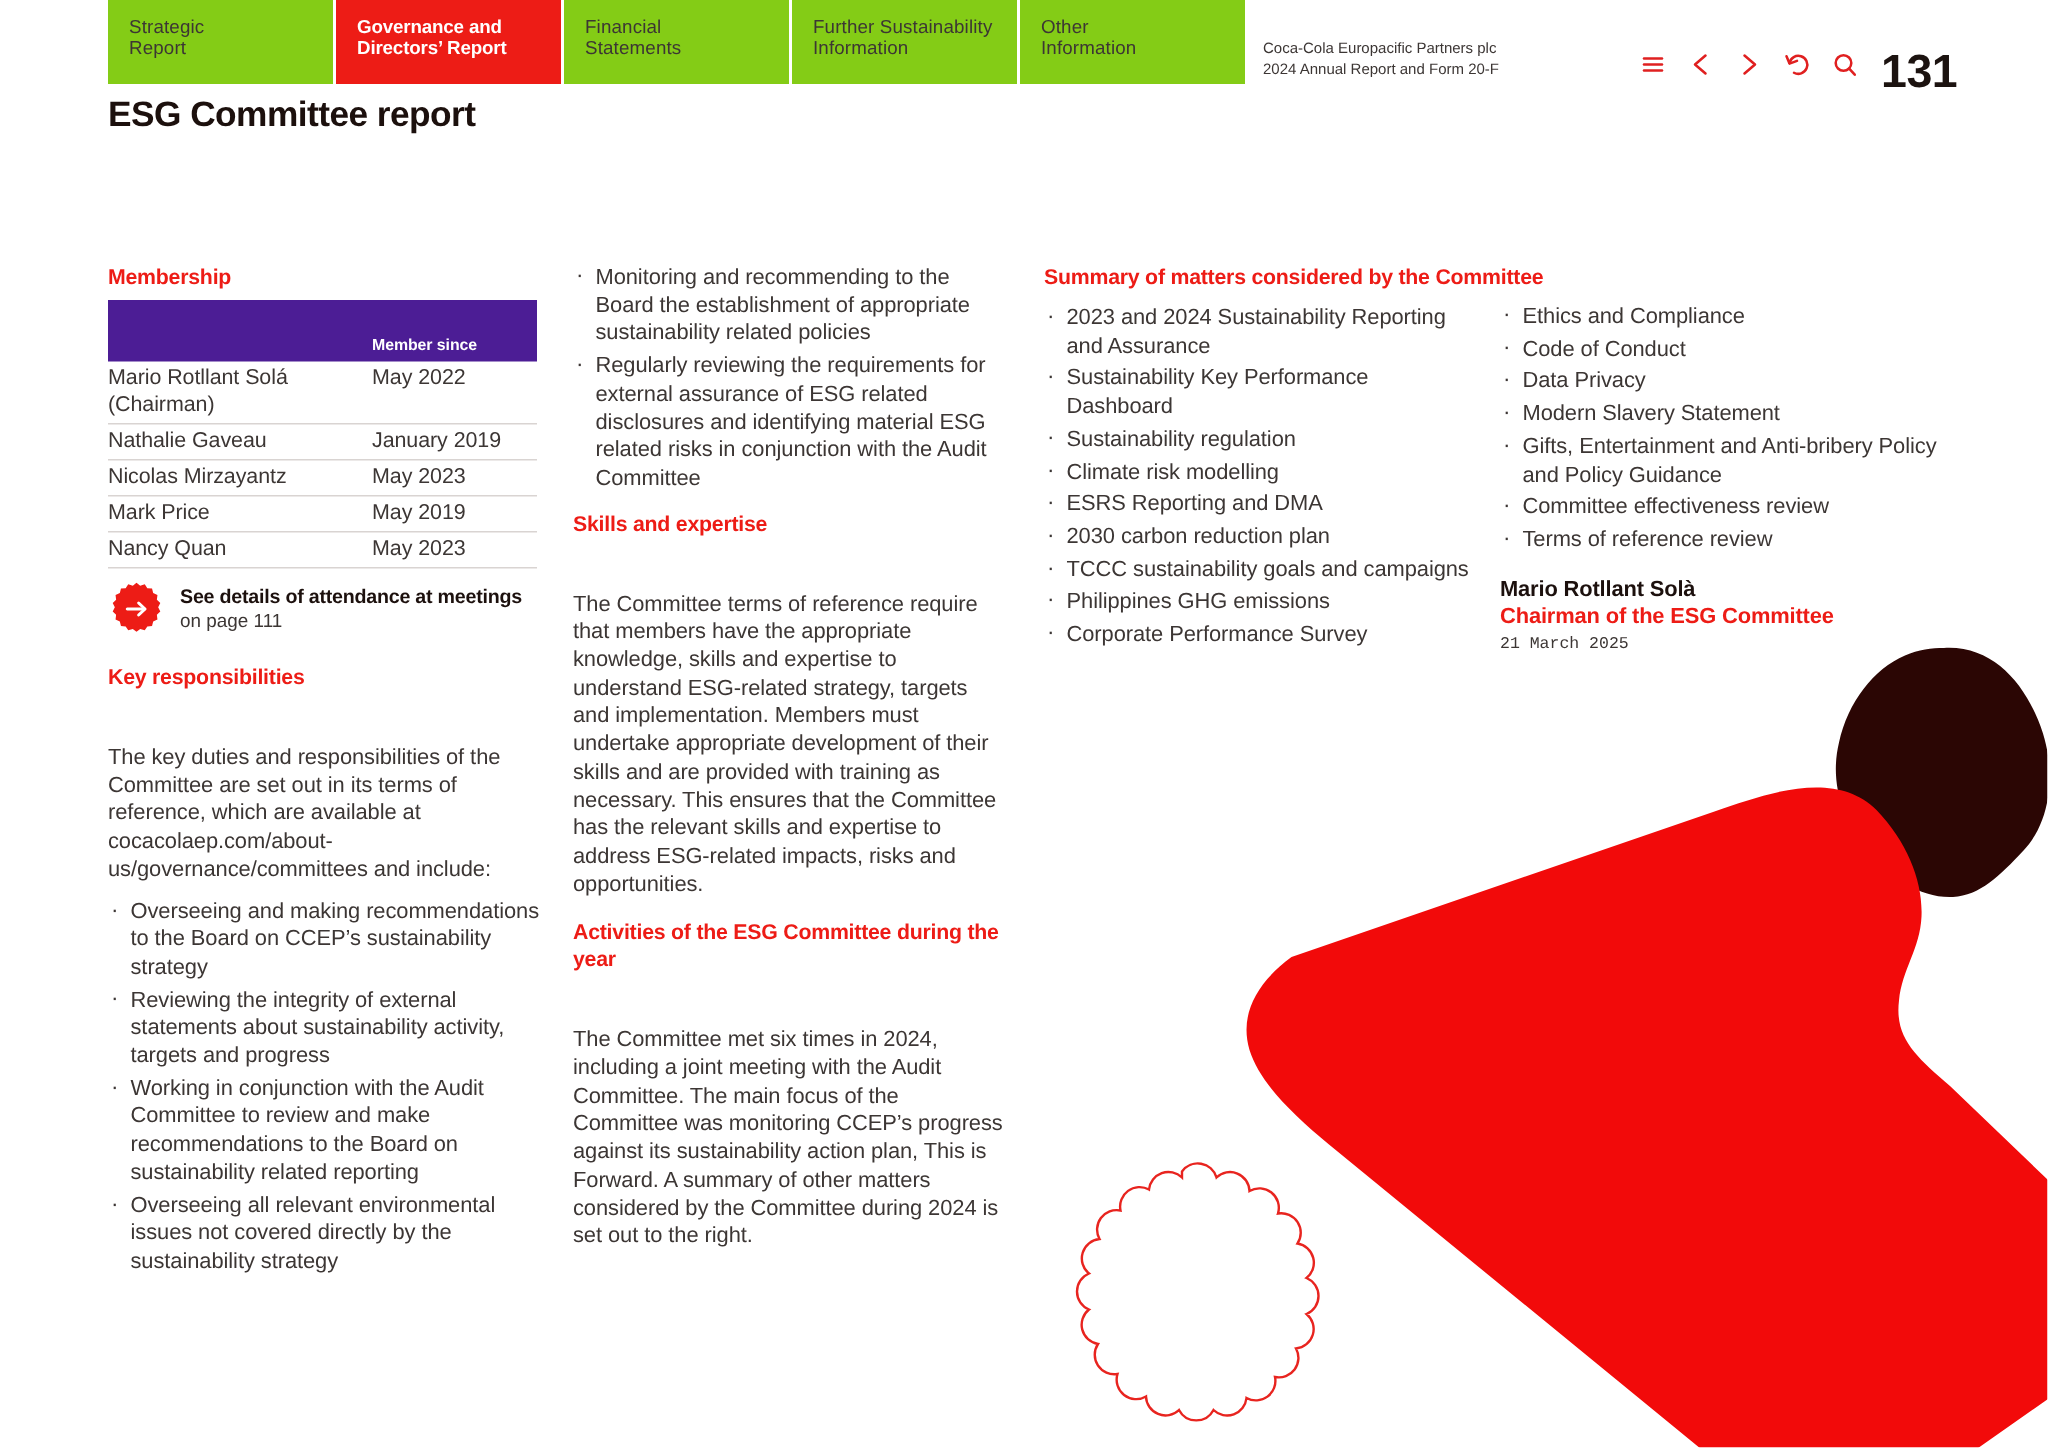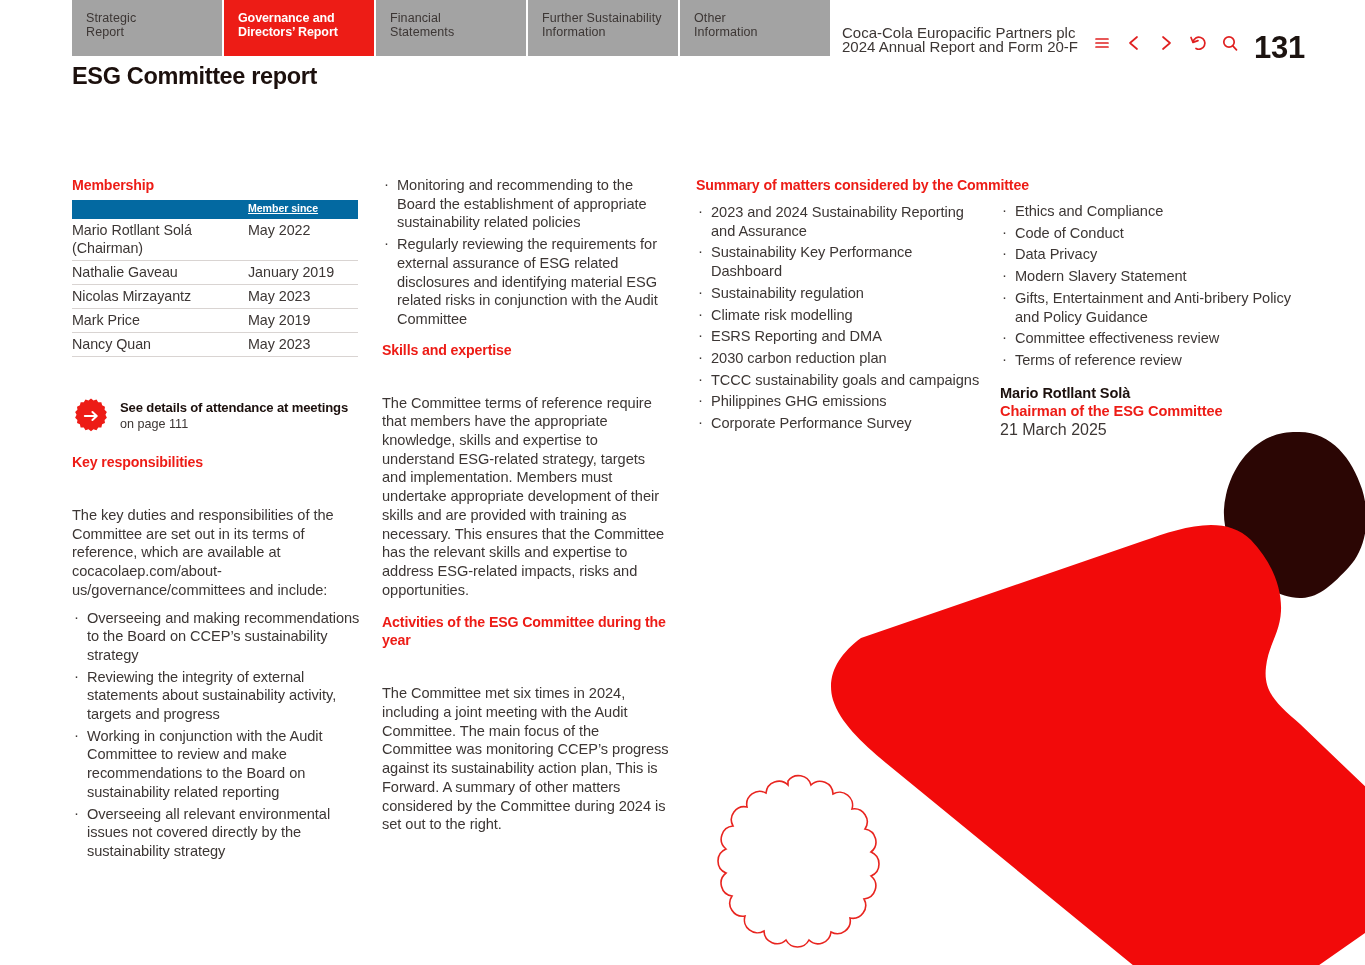--- a/index.html
+++ b/index.html
@@ -42,41 +42,41 @@
     display: flex;
     align-items: stretch;
   }
   .tab {
     display: flex;
     align-items: center;
     padding: 0 14px 6px 14px;
     font-size: 12.5px;
     line-height: 14.5px;
     color: #3c3634;
-    background: #a3a3a3;
+    background: #84cc16;
     border-right: 2px solid #ffffff;
     white-space: pre-line;
     letter-spacing: 0.1px;
   }
   .tab.active {
     background: #ED1C16;
     color: #ffffff;
     font-weight: bold;
     letter-spacing: -0.1px;
   }
   .tab-w1 { width: 152px; }
   .tab-w2 { width: 152px; }
   .tab-w3 { width: 152px; }
   .tab-w4 { width: 152px; }
   .tab-w5 { width: 152px; }
 
   .doc-title {
     position: absolute;
     left: 842px; top: 26px;
-    font-size: 15px;
+    font-size: 10px;
     line-height: 14px;
     color: #3c3634;
     white-space: pre-line;
   }
   .navicons {
     position: absolute;
     left: 1092px; top: 33px;
     display: flex;
     align-items: center;
     gap: 12px;
@@ -146,51 +146,50 @@
     font-size: 15px;
   }
 
   
   table.members {
     width: 286px;
     border-collapse: collapse;
     margin-top: 6px;
   }
   table.members thead th {
-    background: #0369a1;
+    background: #4c1d95;
     color: #ffffff;
-    height: 19px;
+    height: 41px;
     font-size: 10.6px;
     font-weight: bold;
     text-align: left;
     padding: 0;
     vertical-align: bottom;
     padding-bottom: 5px;
     letter-spacing: -0.05px;
-    text-decoration: underline;
   }
   table.members thead th.c1 { width: 176px; padding-left: 2px; }
   table.members thead th.c2 { width: 110px; }
   table.members tbody td {
     font-size: 14.3px;
     line-height: 18px;
     color: #3c3634;
     padding: 2px 0 3px 0;
     border-bottom: 1px solid #d9d4d2;
     vertical-align: top;
     letter-spacing: -0.05px;
   }
   table.members tbody td.c2 { padding-left: 0; }
 
   
   .cta {
     display: flex;
     align-items: flex-start;
     gap: 10px;
-    margin-top: 40px;
+    margin-top: 8px;
   }
   .cta-badge { width: 38px; height: 38px; flex: 0 0 38px; }
   .cta-text { padding-top: 3px; }
   .cta-title {
     font-size: 13.1px;
     font-weight: bold;
     color: #1c100d;
     line-height: 16px;
     letter-spacing: -0.15px;
   }
@@ -205,21 +204,21 @@
   .sig { margin-top: 14px; }
   .sig .nm {
     font-size: 14.6px; font-weight: bold; color: #1c100d;
     line-height: 18.5px; letter-spacing: -0.1px;
   }
   .sig .role {
     font-size: 14.6px; font-weight: bold; color: #ED1C16;
     line-height: 18.5px; letter-spacing: -0.1px;
   }
   .sig .date {
-    font-size: 16px; color: #3c3634; line-height: 18.5px;
+    font-size: 11px; color: #3c3634; line-height: 18.5px; font-family: Liberation Mono, monospace;
   }
 
   .block-gap { height: 14px; }
   .block-gap-sm { height: 9px; }
 </style>
 </head>
 <body>
 
 <div id="page">
 

